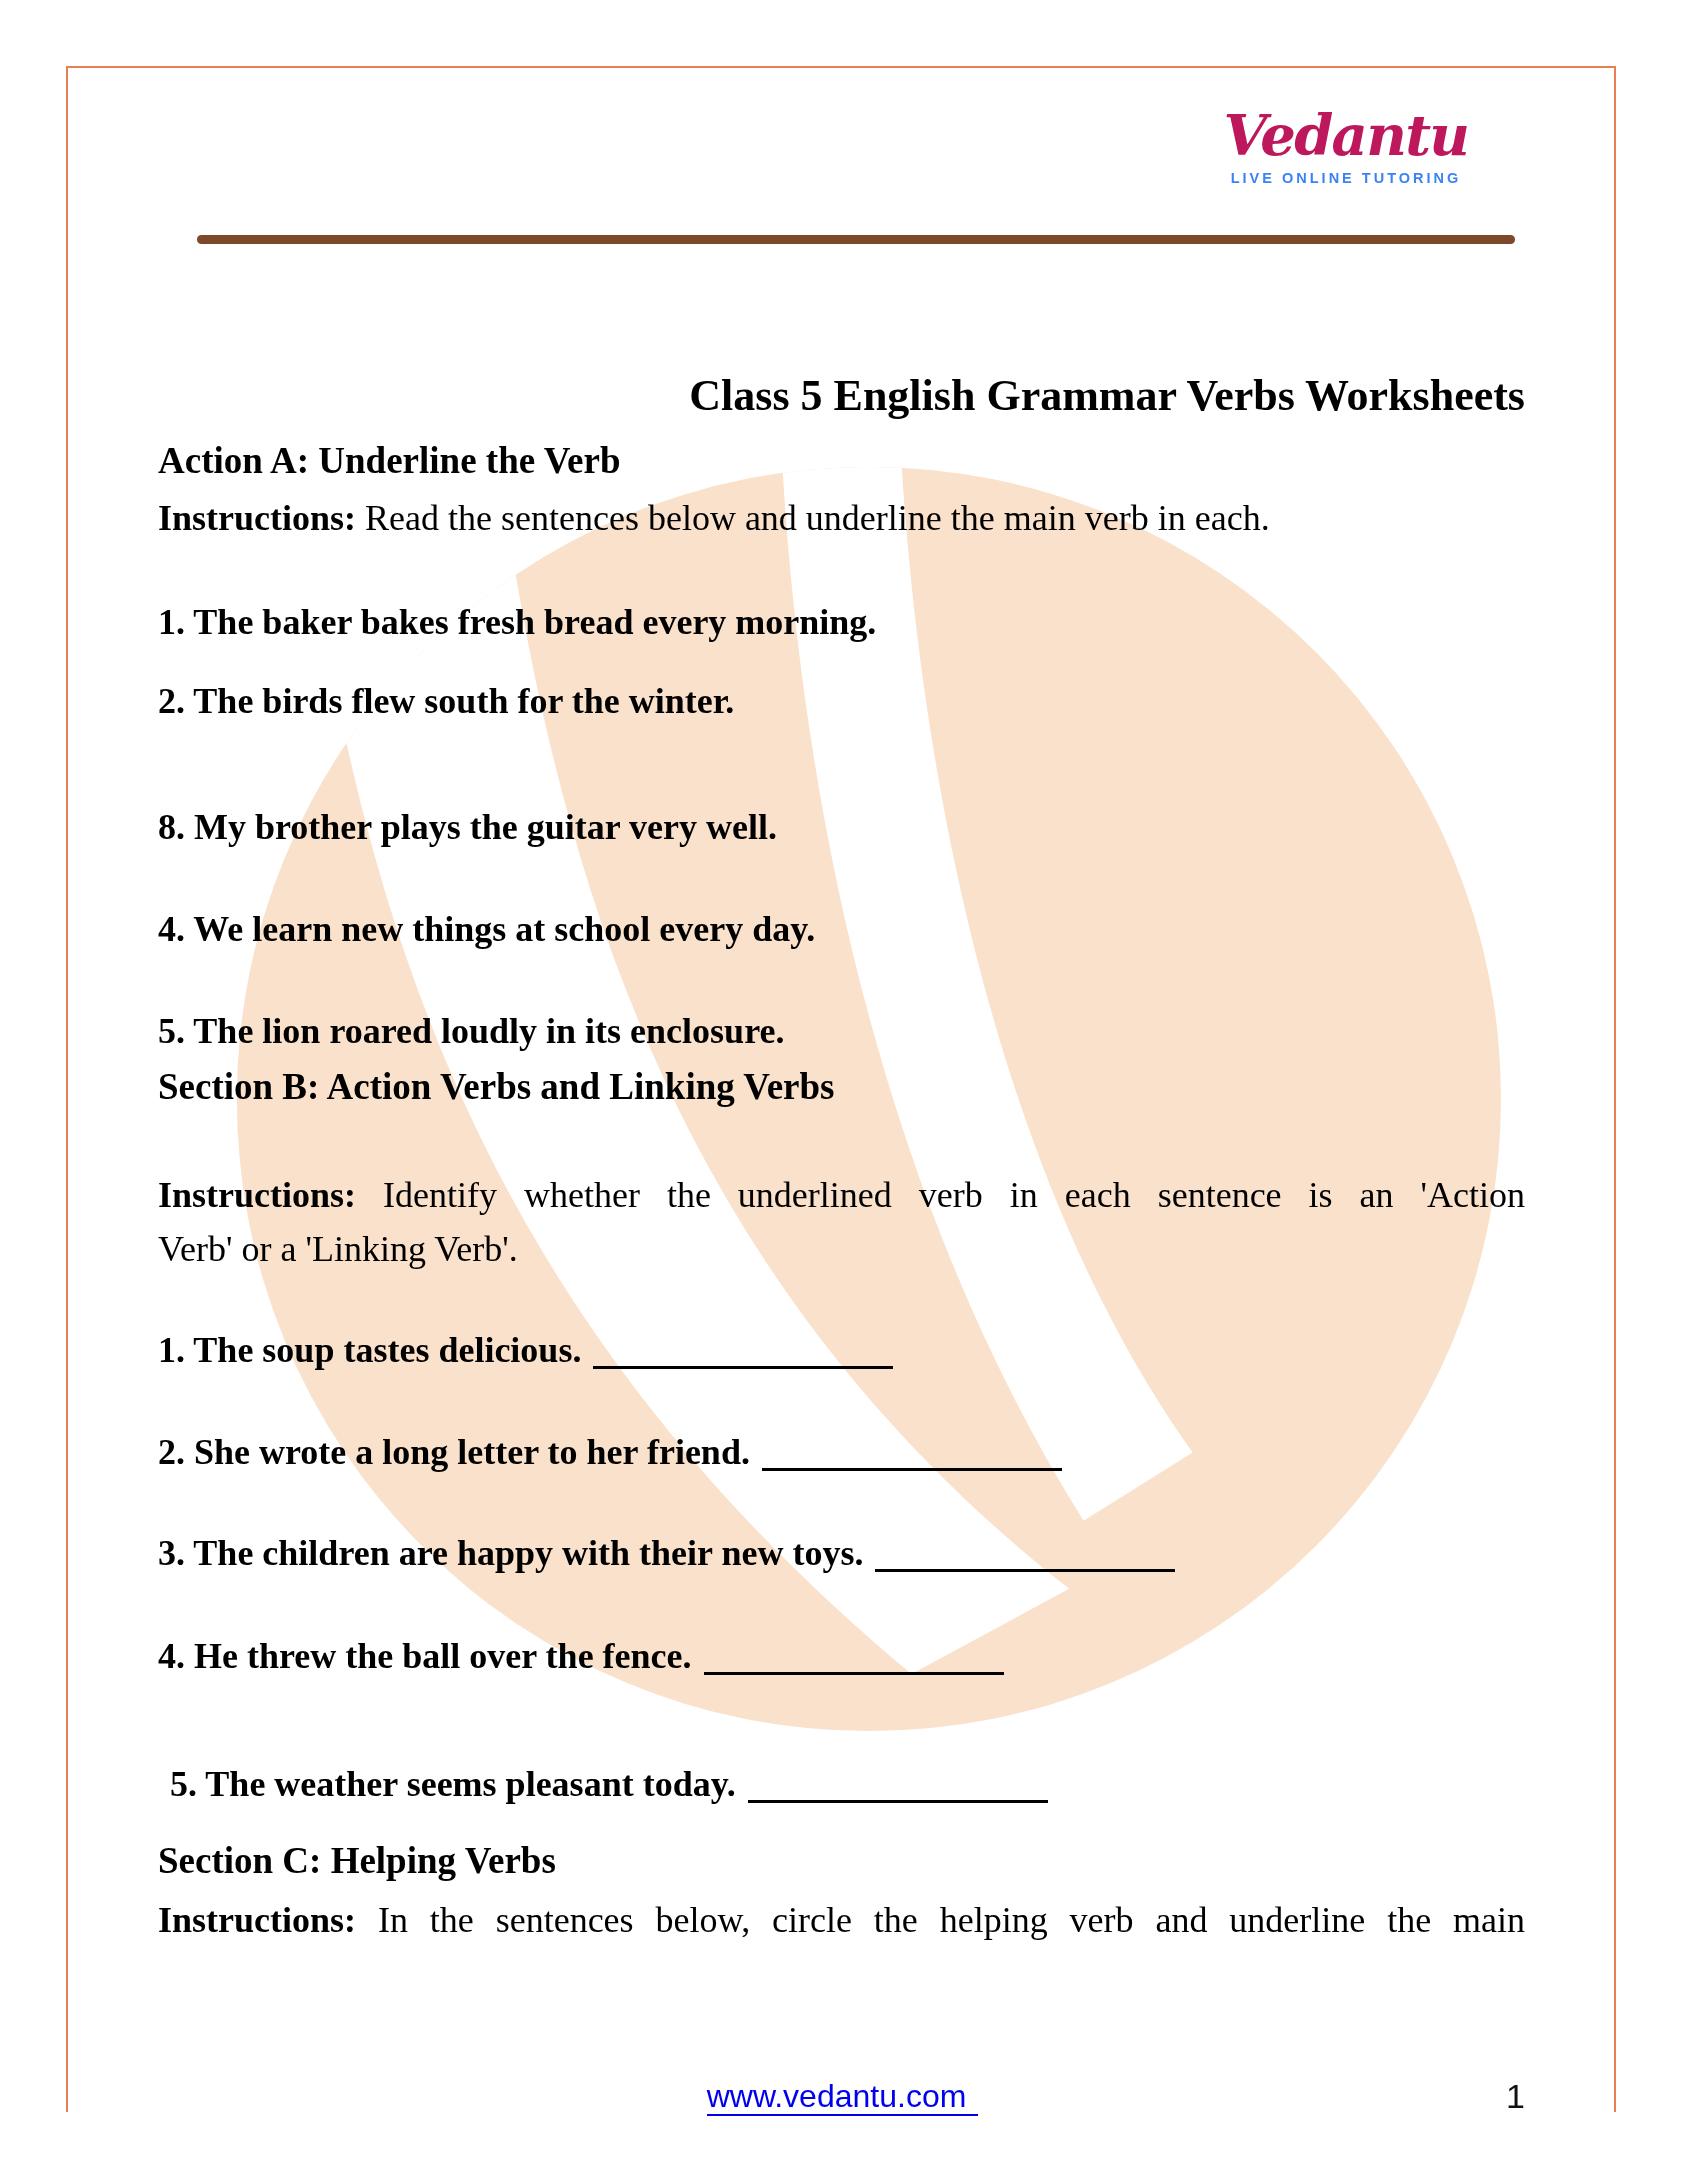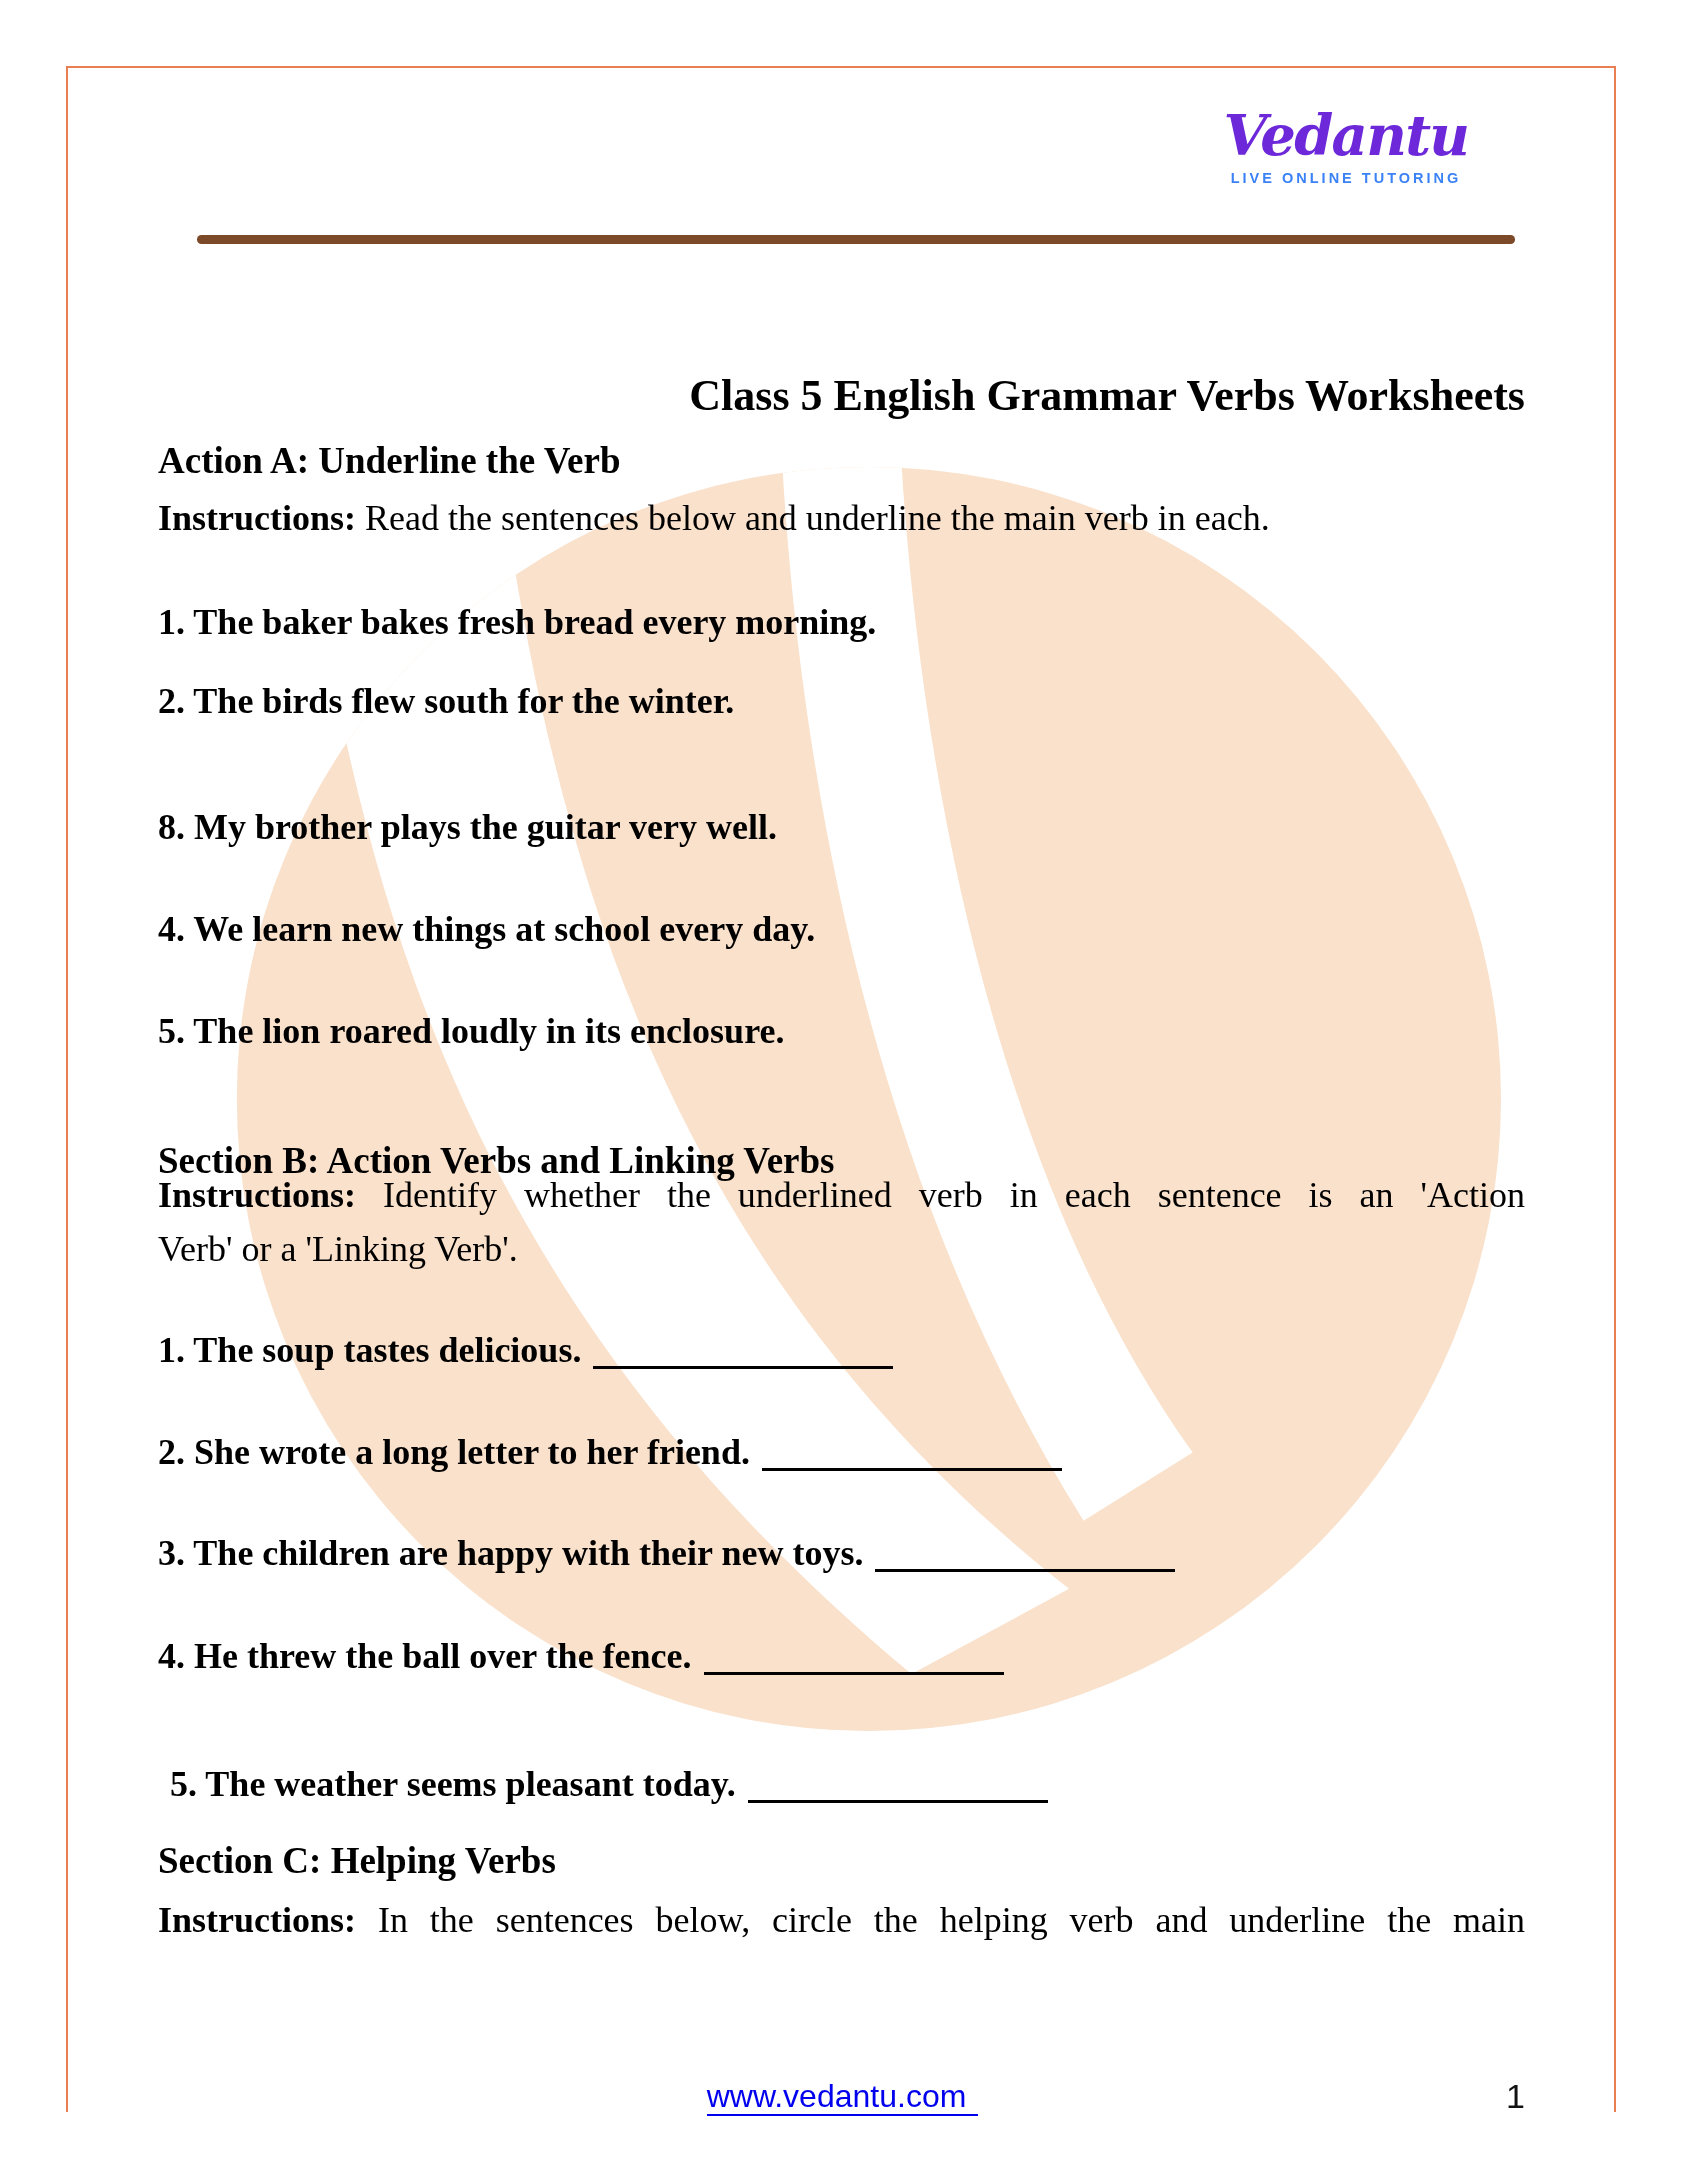--- a/index.html
+++ b/index.html
@@ -25,21 +25,21 @@
 
   
   .watermark { position:absolute; left:0; top:0; pointer-events:none; }
 
   
   .logo-block { position:absolute; left:1214px; top:107px; width:264px; text-align:center; }
   .logo-text {
     font-family:"DejaVu Serif", serif;
     font-style:italic; font-weight:bold;
     font-size:56px; line-height:1;
-    color:#6d28d9;
+    color:#be185d;
     letter-spacing:-1.7px;
   }
   .logo-tagline {
     margin-top:6.8px;
     font-family:"Liberation Sans", sans-serif;
     font-size:14.5px; font-weight:bold;
     letter-spacing:3px;
     color:#3b82f6;
     white-space:nowrap;
   }
@@ -104,21 +104,21 @@
   <p class="abs instr" style="margin:0; top:498px;">
     <span class="lbl">Instructions:</span>
     <span>Read the sentences below and underline the main verb in each.</span>
   </p>
   <p class="abs item" style="margin:0; top:601px;">1. The baker bakes fresh bread every morning.</p>
   <p class="abs item" style="margin:0; top:680px;">2. The birds flew south for the winter.</p>
   <p class="abs item" style="margin:0; top:806px;">8. My brother plays the guitar very well.</p>
   <p class="abs item" style="margin:0; top:908px;">4. We learn new things at school every day.</p>
   <p class="abs item" style="margin:0; top:1010px;">5. The lion roared loudly in its enclosure.</p>
 
-  <h2 class="abs section-heading" style="margin:0; top:1140px;">Section B: Action Verbs and Linking Verbs</h2>
+  <h2 class="abs section-heading" style="margin:0; top:1066px;">Section B: Action Verbs and Linking Verbs</h2>
   <p class="abs instr justify-last" style="margin:0; top:1175px;">
     <span class="lbl">Instructions:</span>
     <span>Identify whether the underlined verb in each sentence is an 'Action</span>
   </p>
   <p class="abs instr" style="margin:0; top:1229px;">Verb' or a 'Linking Verb'.</p>
 
   <p class="abs item" style="margin:0; top:1329px;">
     <span>1. The soup tastes delicious.</span><span class="blank"></span>
   </p>
   <p class="abs item" style="margin:0; top:1431px;">

